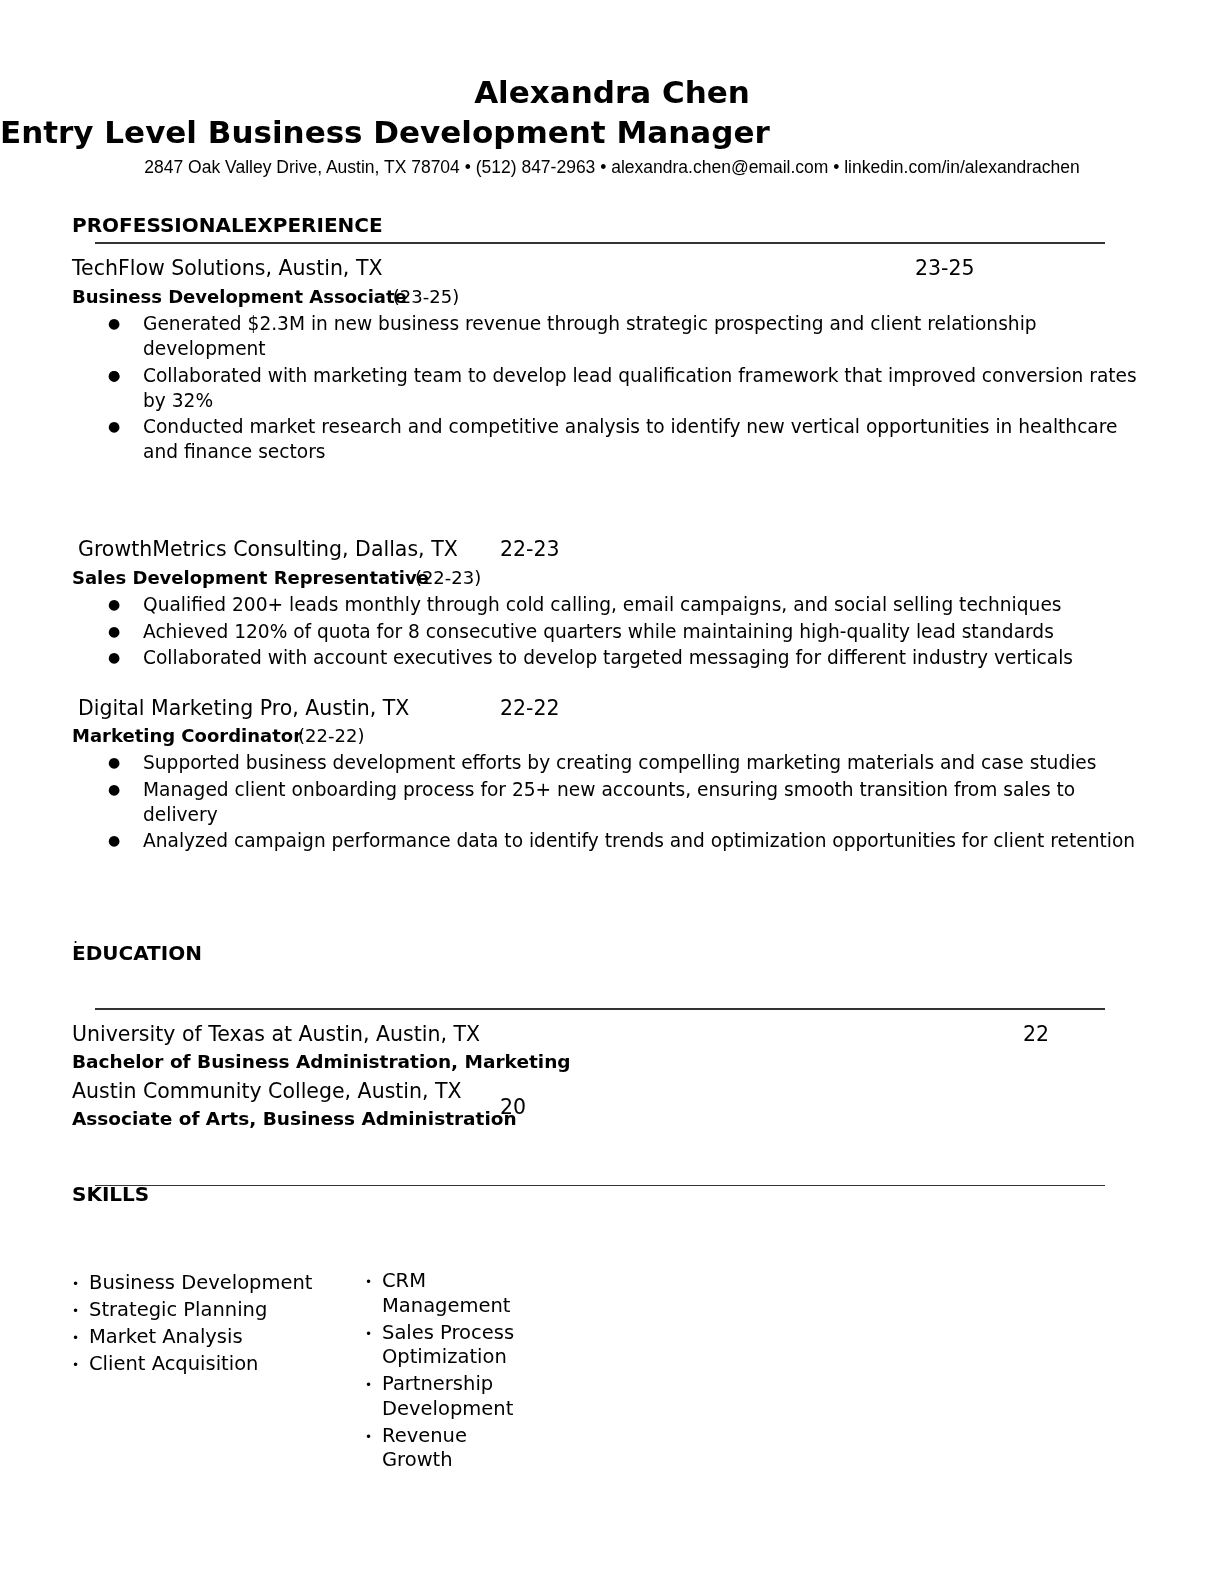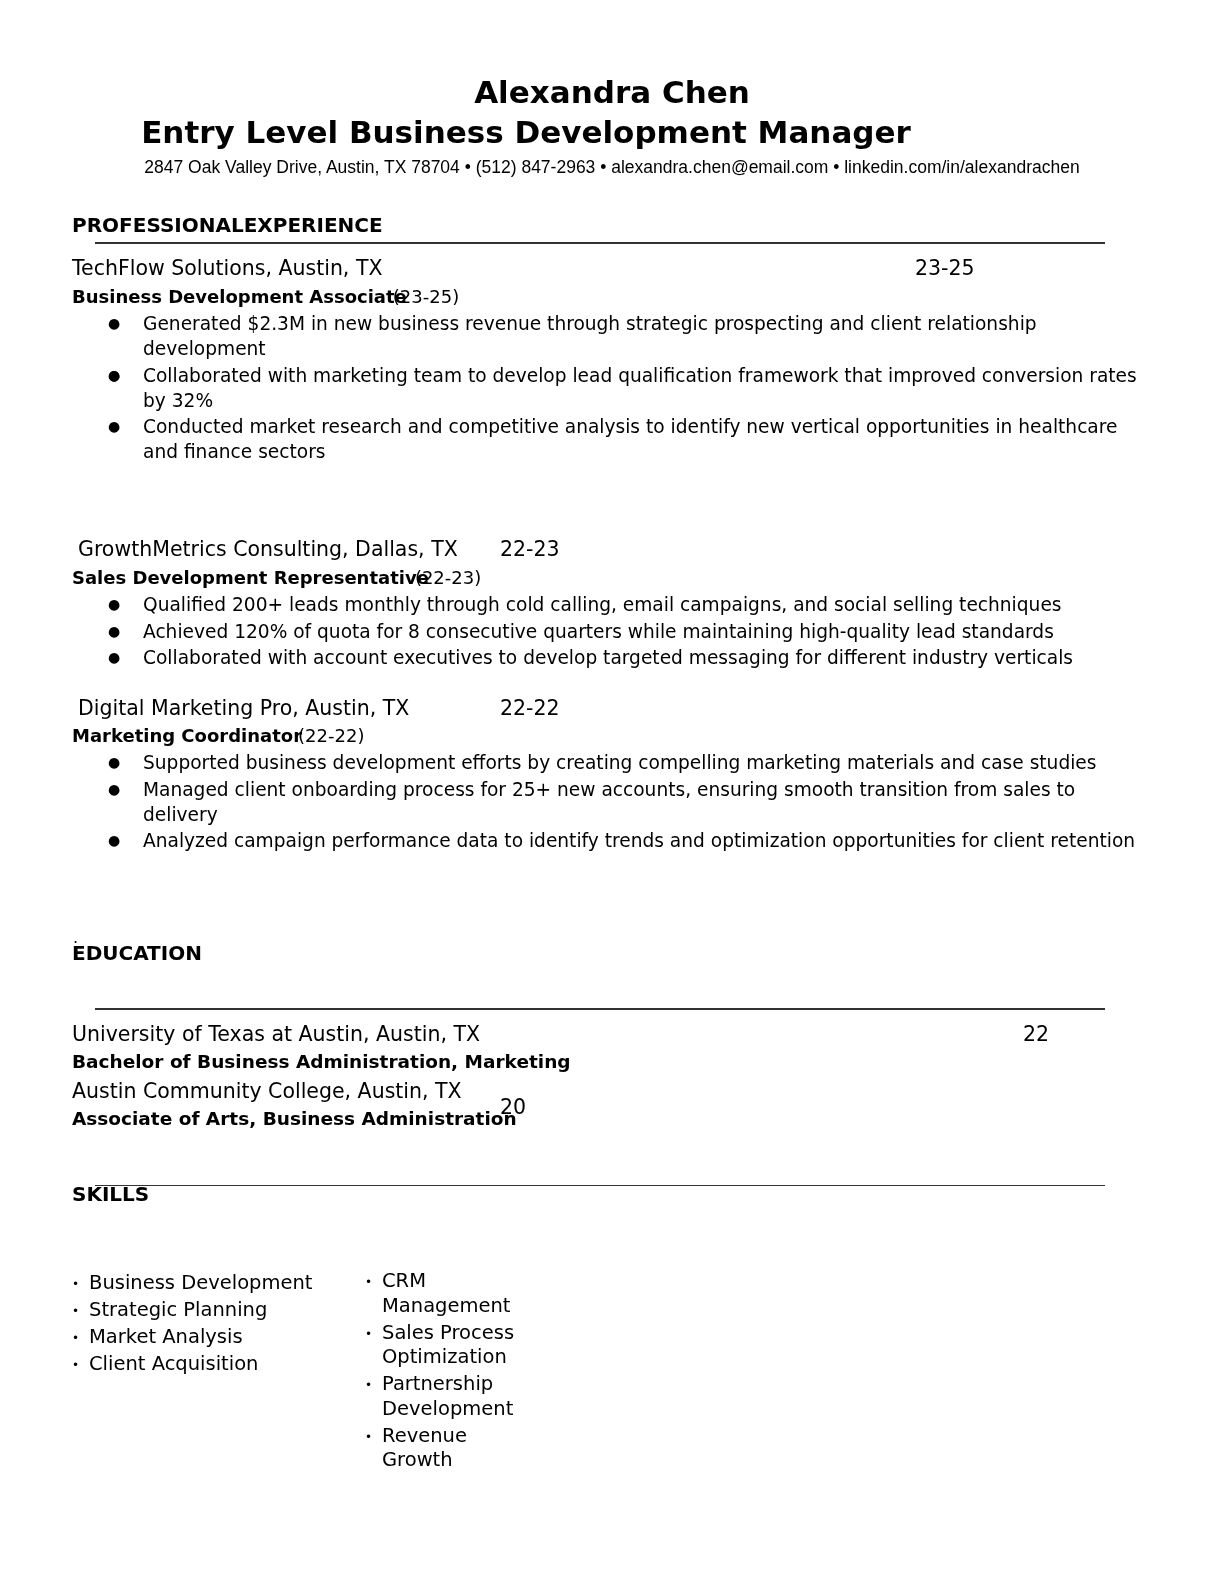--- a/index.html
+++ b/index.html
@@ -2,21 +2,21 @@
 <html><head>
   <meta charset="utf-8">
   <style>
     html, body { margin: 0; padding: 0; background: #ffffff; }
     body {
       width: 1224px; height: 1584px; position: relative; overflow: hidden;
       font-family: "DejaVu Sans", sans-serif; color: #000;
     }
     .abs { position: absolute; white-space: nowrap; }
     .name { top: 73px; left: 0; width: 1224px; text-align: center; font-weight: bold; font-size: 31px; line-height: 38px; }
-    .jobtitle { top: 112px; left: 0; width: 1052px; text-align: center; font-weight: bold; font-size: 31px; line-height: 40px; }
+    .jobtitle { top: 112px; left: 0; width: 1052px; text-align: left; font-weight: bold; font-size: 31px; line-height: 40px; }
     .contact { top: 155px; left: 0; width: 1224px; text-align: center; font-family: "Liberation Sans", sans-serif; font-size: 17.5px; line-height: 24px; }
     .section-head { font-weight: bold; font-size: 20px; line-height: 26px; left: 72px; }
     .rule { position: absolute; left: 95px; width: 1010px; height: 0; border-top: 2px solid #333; }
     .rule.thin { border-top: 1.5px solid #333; }
     .company { font-size: 20.5px; line-height: 26px; }
     .role { font-size: 18px; line-height: 24px; left: 72px; }
     .role b { font-weight: bold; }
     .role .dates-inline { margin-left: -14px; }
     ul.bullets { position: absolute; left: 105px; margin: 0; padding: 0; list-style: none; width: 1050px; }
     ul.bullets li { position: relative; padding-left: 38px; font-size: 18.6px; line-height: 25px; margin-bottom: 1.5px; }

